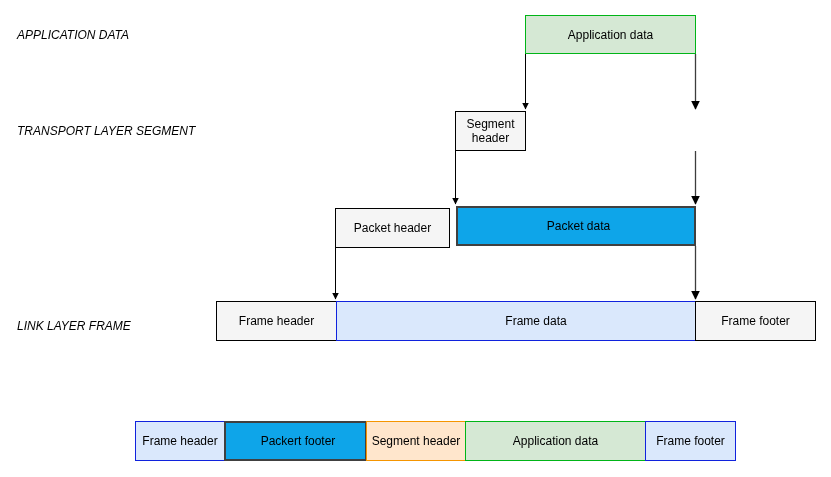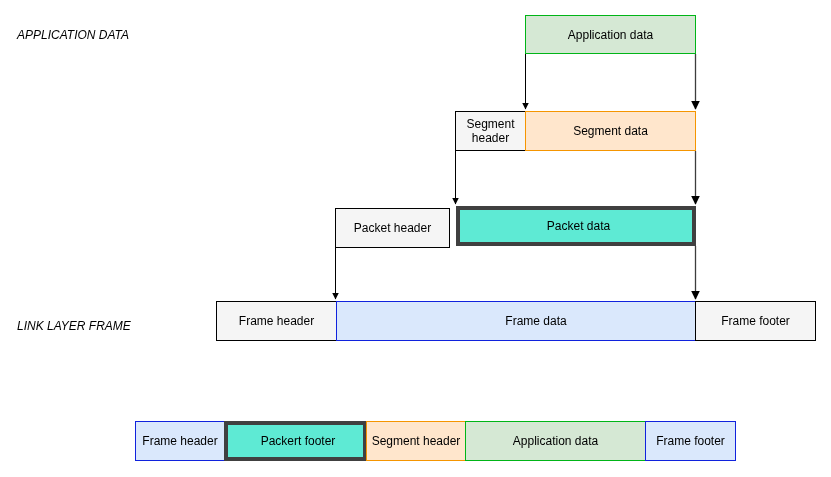--- a/index.html
+++ b/index.html
@@ -32,41 +32,41 @@
     justify-content: center;
     text-align: center;
     font-size: 12px;
     color: #000000;
     line-height: 14px;
     padding: 0 2px;
   }
   .box.gray   { background: #f5f5f5; border: 1px solid #000000; }
   .box.green  { background: #d5e8d4; border: 1px solid #00b517; }
   .box.orange { background: #ffe6cc; border: 1px solid #f59500; }
-  .box.red    { background: #5eead4; border: 4px solid #404040; padding-left: 7px; }
+  .box.red    { background: #0ea5e9; border: 2px solid #404040; padding-left: 7px; }
   .box.blue   { background: #dae8fc; border: 1px solid #1022dd; }
   #arrow-overlay {
     position: absolute;
     top: 0;
     left: 0;
     pointer-events: none;
   }
 </style>
 </head>
 <body>
 
 <div id="canvas">
 
   <div class="layer-label" style="top:28px;">APPLICATION DATA</div>
+  <div class="layer-label" style="top:124px;">TRANSPORT LAYER SEGMENT</div>
   <div class="layer-label" style="top:319px;">LINK LAYER FRAME</div>
 
   <div class="box green" style="left:525px; top:15px; width:171px; height:39px;">Application data</div>
 
   <div class="box gray" style="left:455px; top:111px; width:71px; height:40px;">Segment header</div>
-  <div class="box orange" style="left:525px; top:111px; width:171px; height:40px;">Segment data</div>
 
   <div class="box gray" style="left:335px; top:208px; width:115px; height:40px;">Packet header</div>
   <div class="box red" style="left:456px; top:206px; width:240px; height:40px;">Packet data</div>
 
   <div class="box gray" style="left:216px; top:301px; width:121px; height:40px;">Frame header</div>
   <div class="box blue" style="left:336px; top:301px; width:400px; height:40px;">Frame data</div>
   <div class="box gray" style="left:695px; top:301px; width:121px; height:40px;">Frame footer</div>
 
   <div class="box blue" style="left:135px; top:421px; width:90px; height:40px;">Frame header</div>
   <div class="box red" style="left:224px; top:421px; width:143px; height:40px;">Packert footer</div>

